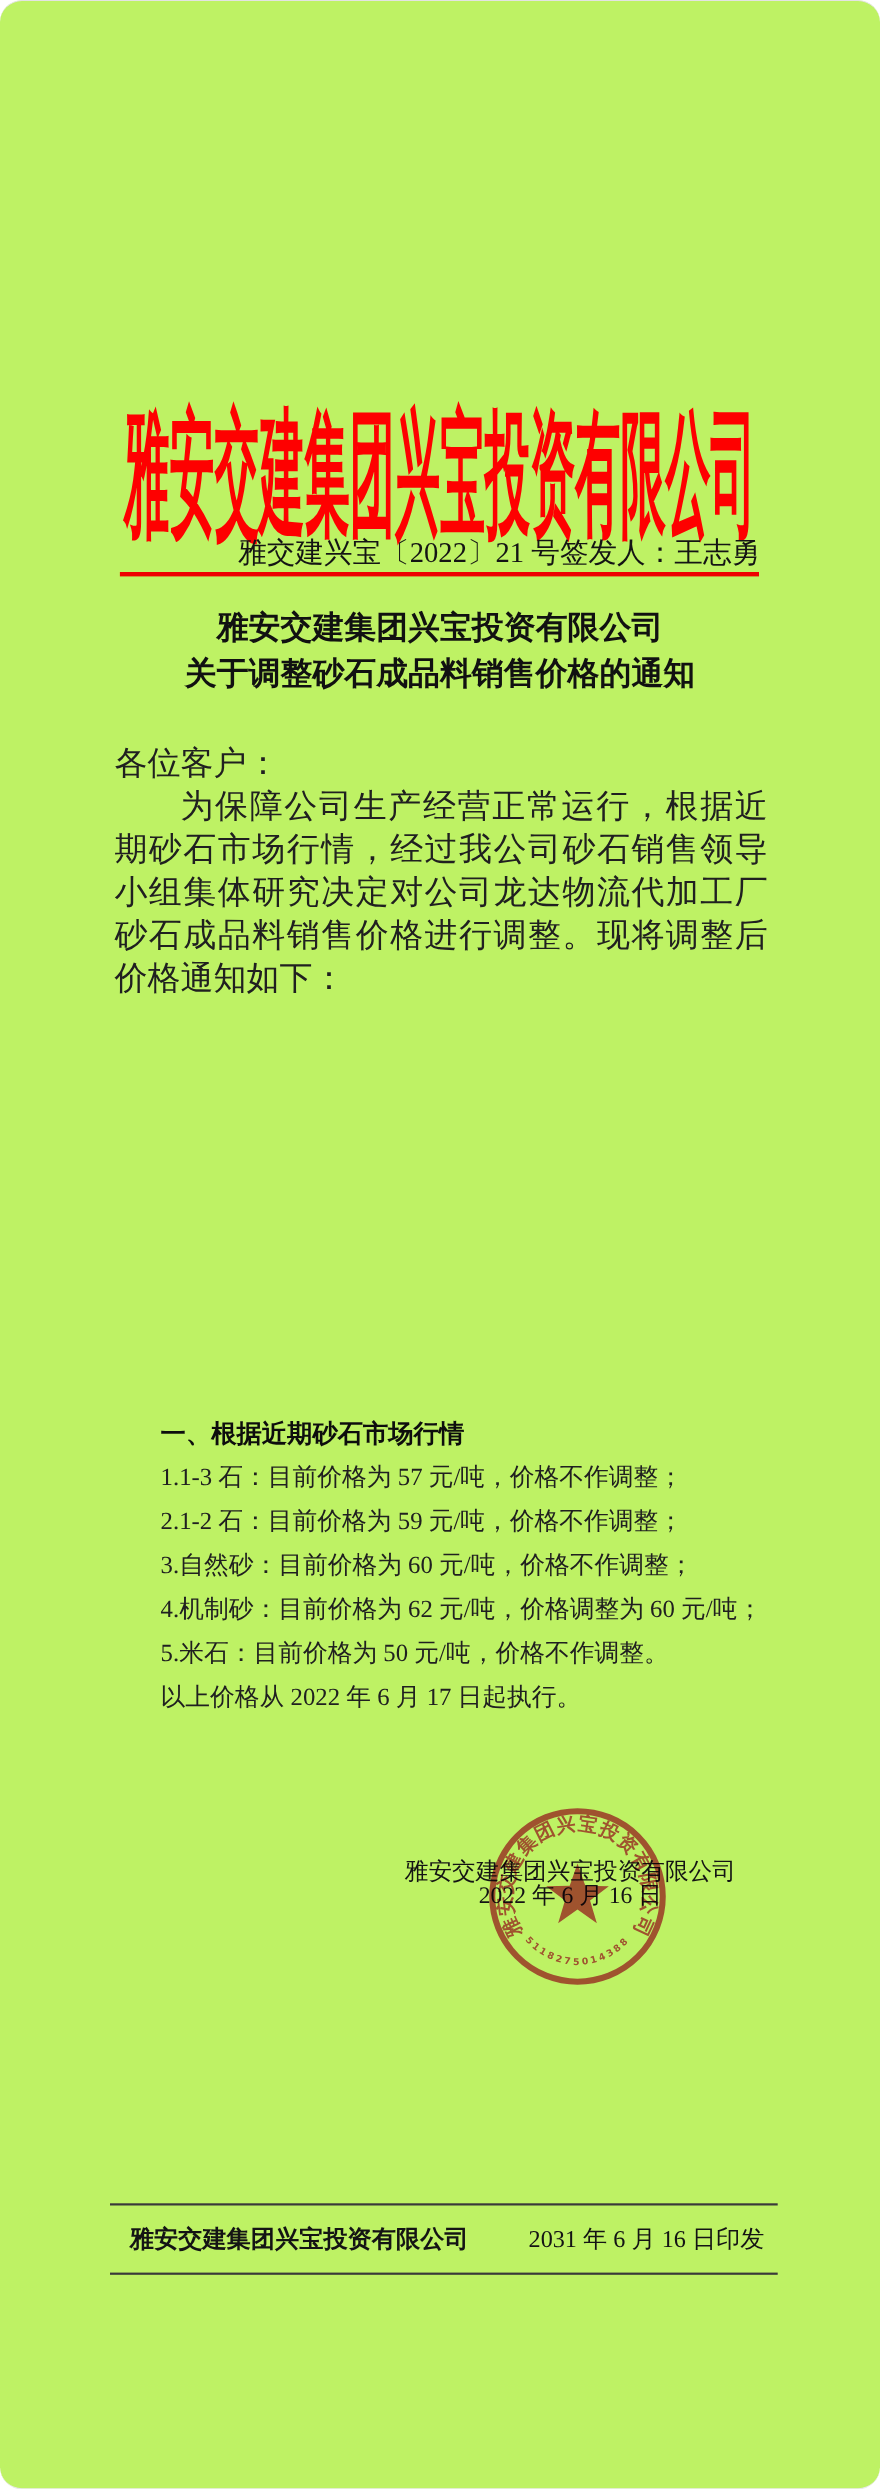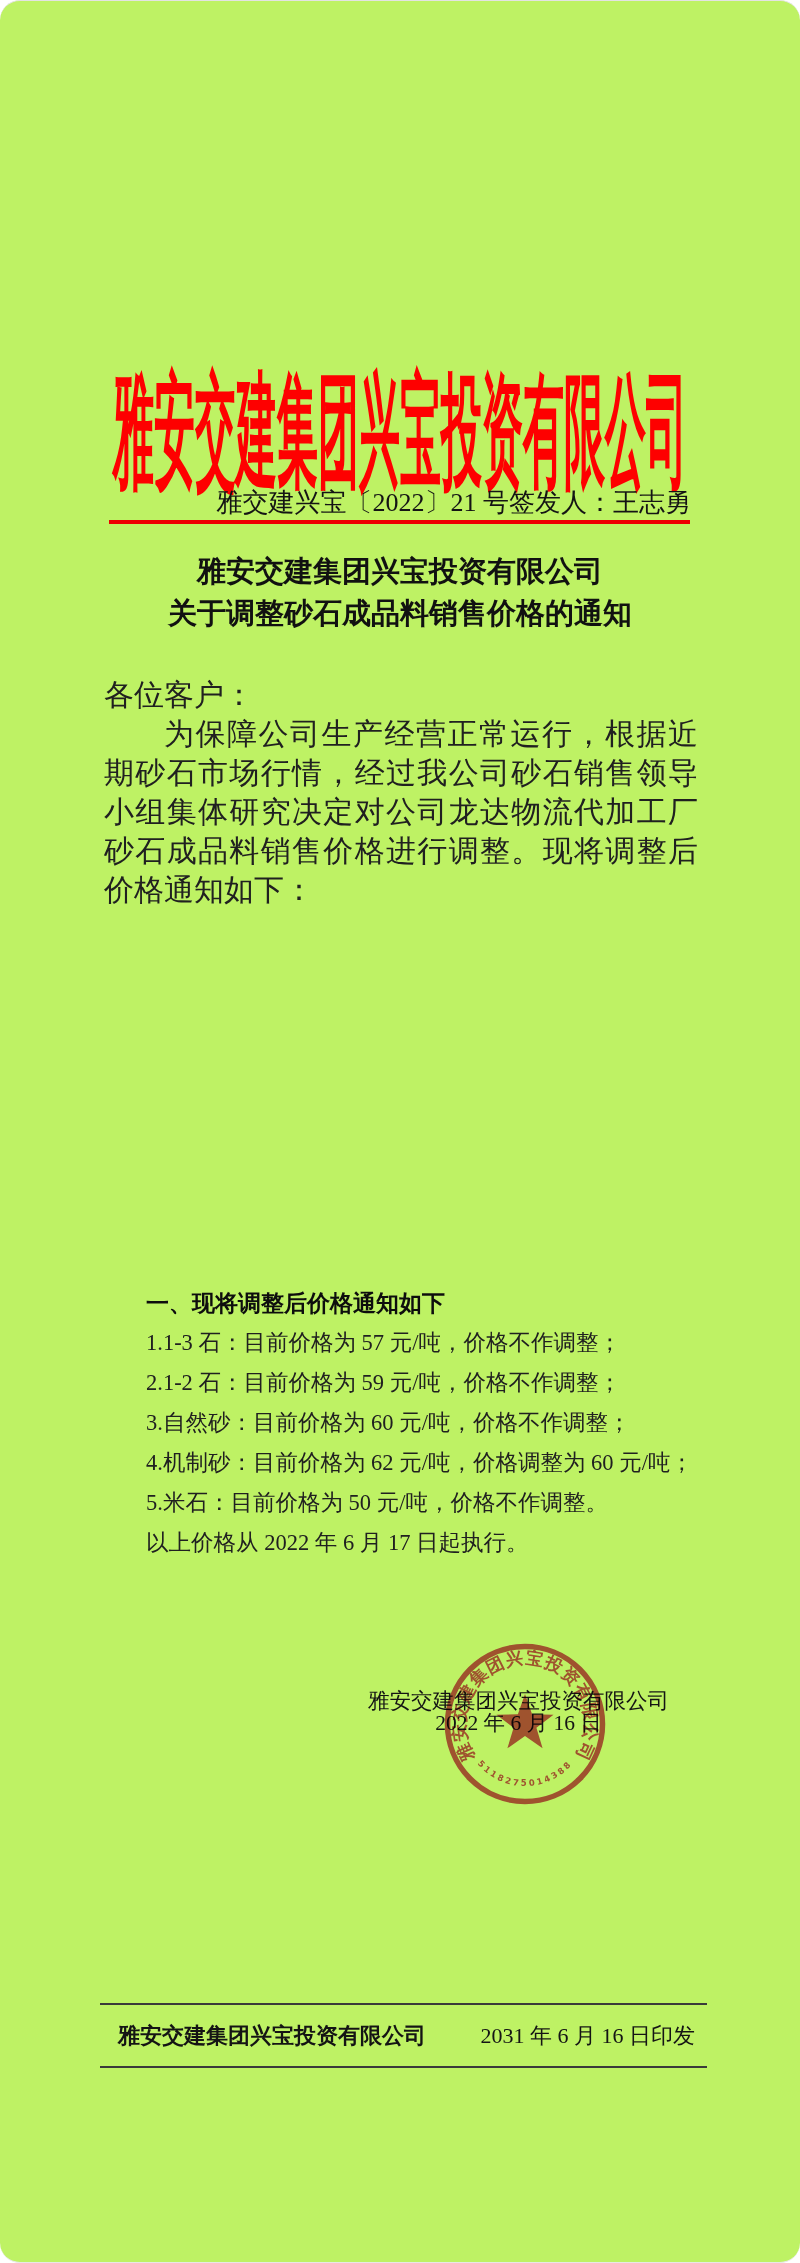--- a/index.html
+++ b/index.html
@@ -190,21 +190,21 @@
     <div>雅安交建集团兴宝投资有限公司</div>
     <div>关于调整砂石成品料销售价格的通知</div>
   </div>
 
   <div class="body-block">
     <p class="salutation">各位客户：</p>
     <p class="para">为保障公司生产经营正常运行，根据近期砂石市场行情，经过我公司砂石销售领导小组集体研究决定对公司龙达物流代加工厂砂石成品料销售价格进行调整。现将调整后价格通知如下：</p>
   </div>
 
   <div class="price-section">
-    <div class="heading">一、现将调整后价格通知如下</div>
+    <div class="heading">一、根据近期砂石市场行情</div>
     <div class="item">1.1-3 石：目前价格为 57 元/吨，价格不作调整；</div>
     <div class="item">2.1-2 石：目前价格为 59 元/吨，价格不作调整；</div>
     <div class="item">3.自然砂：目前价格为 60 元/吨，价格不作调整；</div>
     <div class="item">4.机制砂：目前价格为 62 元/吨，价格调整为 60 元/吨；</div>
     <div class="item">5.米石：目前价格为 50 元/吨，价格不作调整。</div>
     <div class="item effective">以上价格从 2022 年 6 月 17 日起执行。</div>
   </div>
 
   <div class="signature">
     <div class="sig-company">雅安交建集团兴宝投资有限公司</div>

